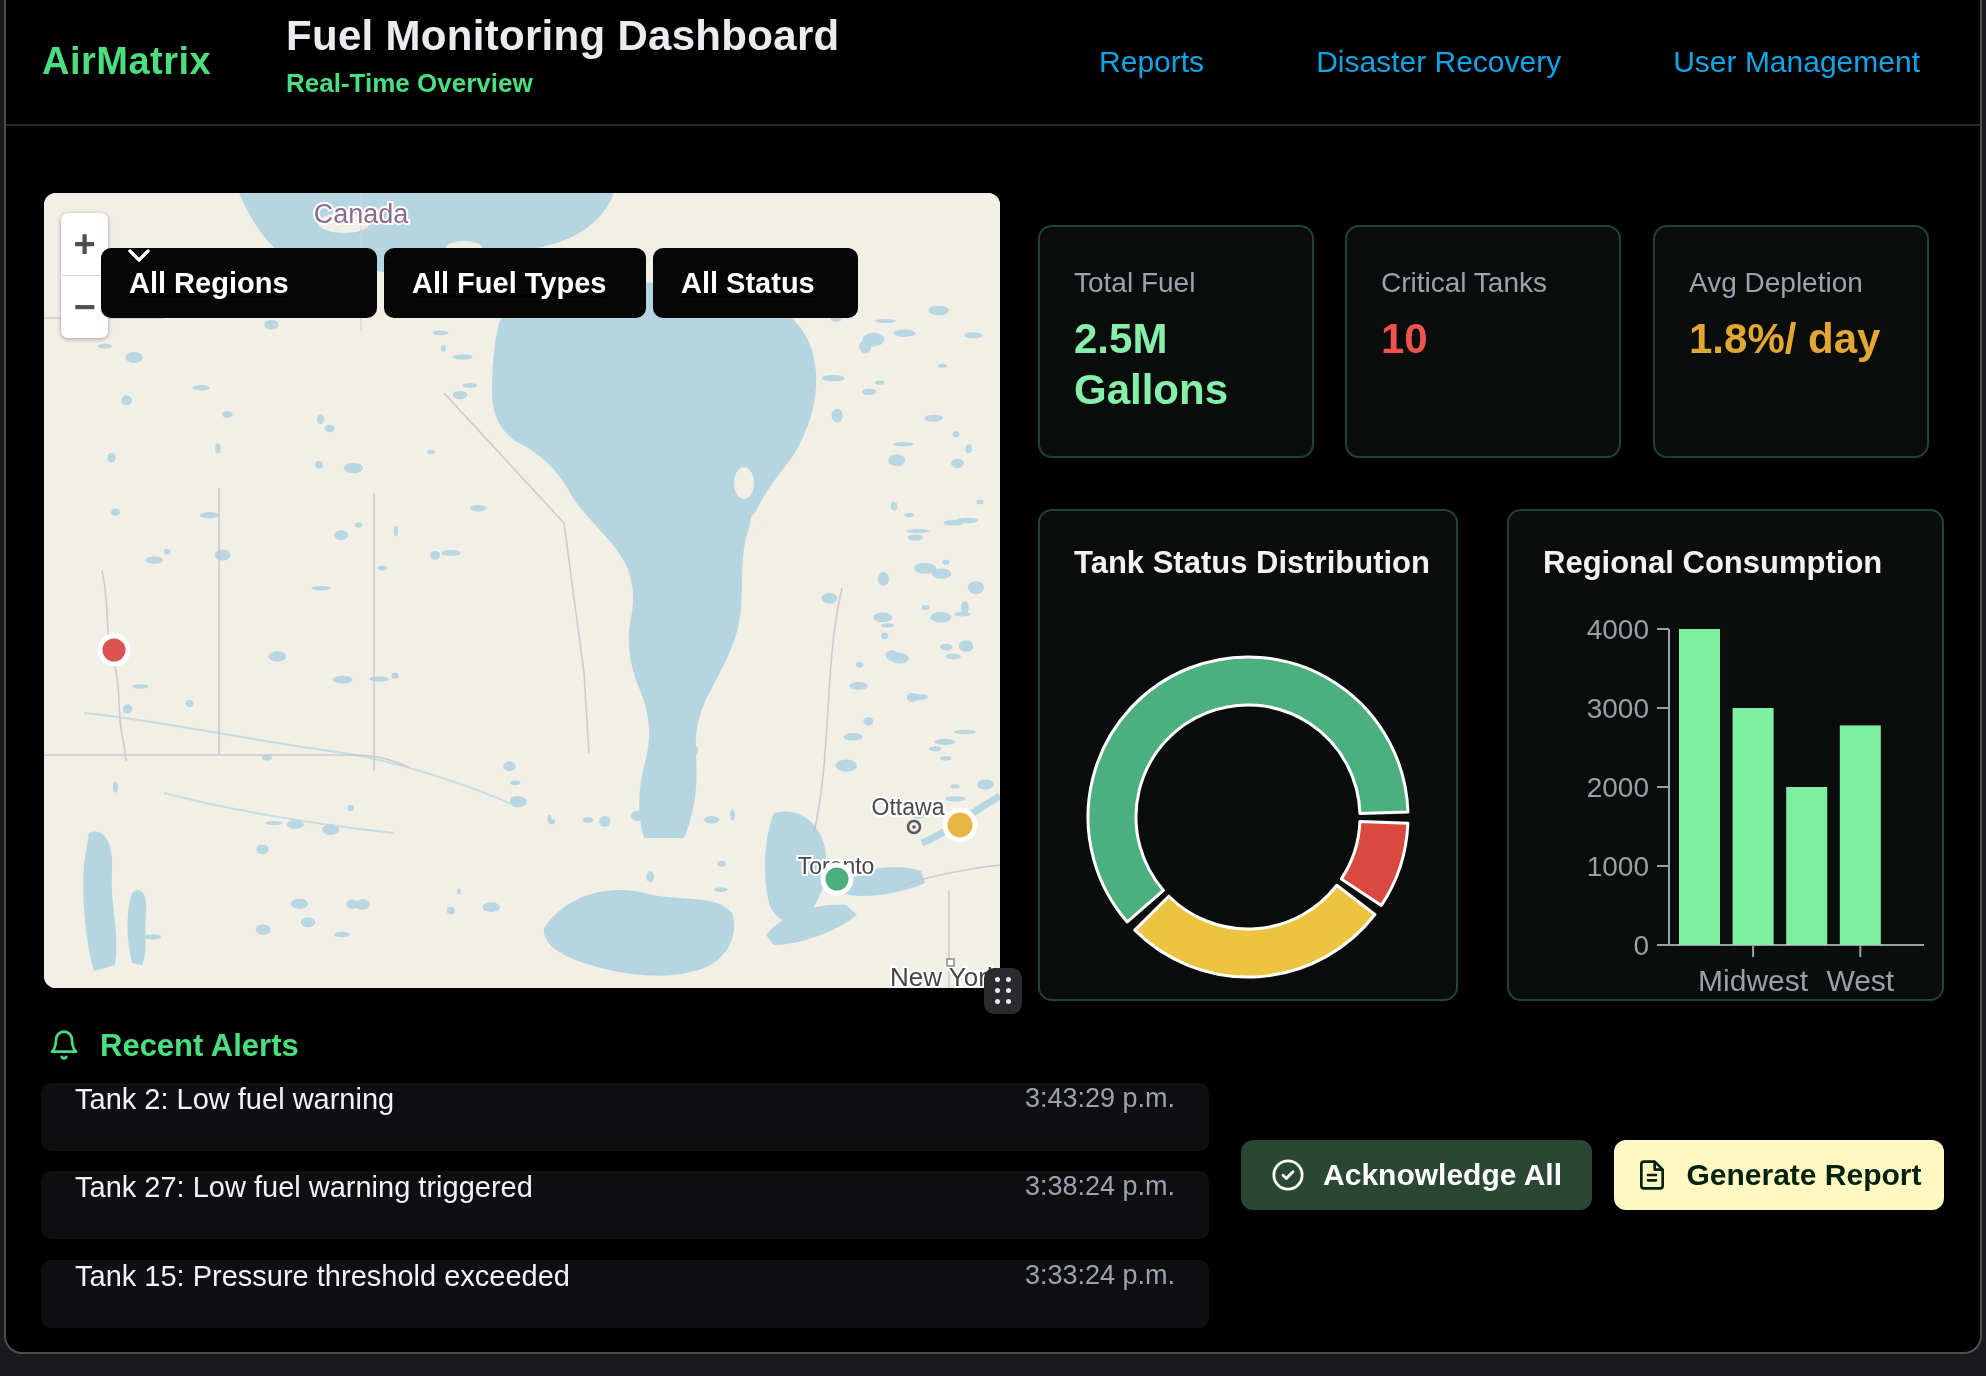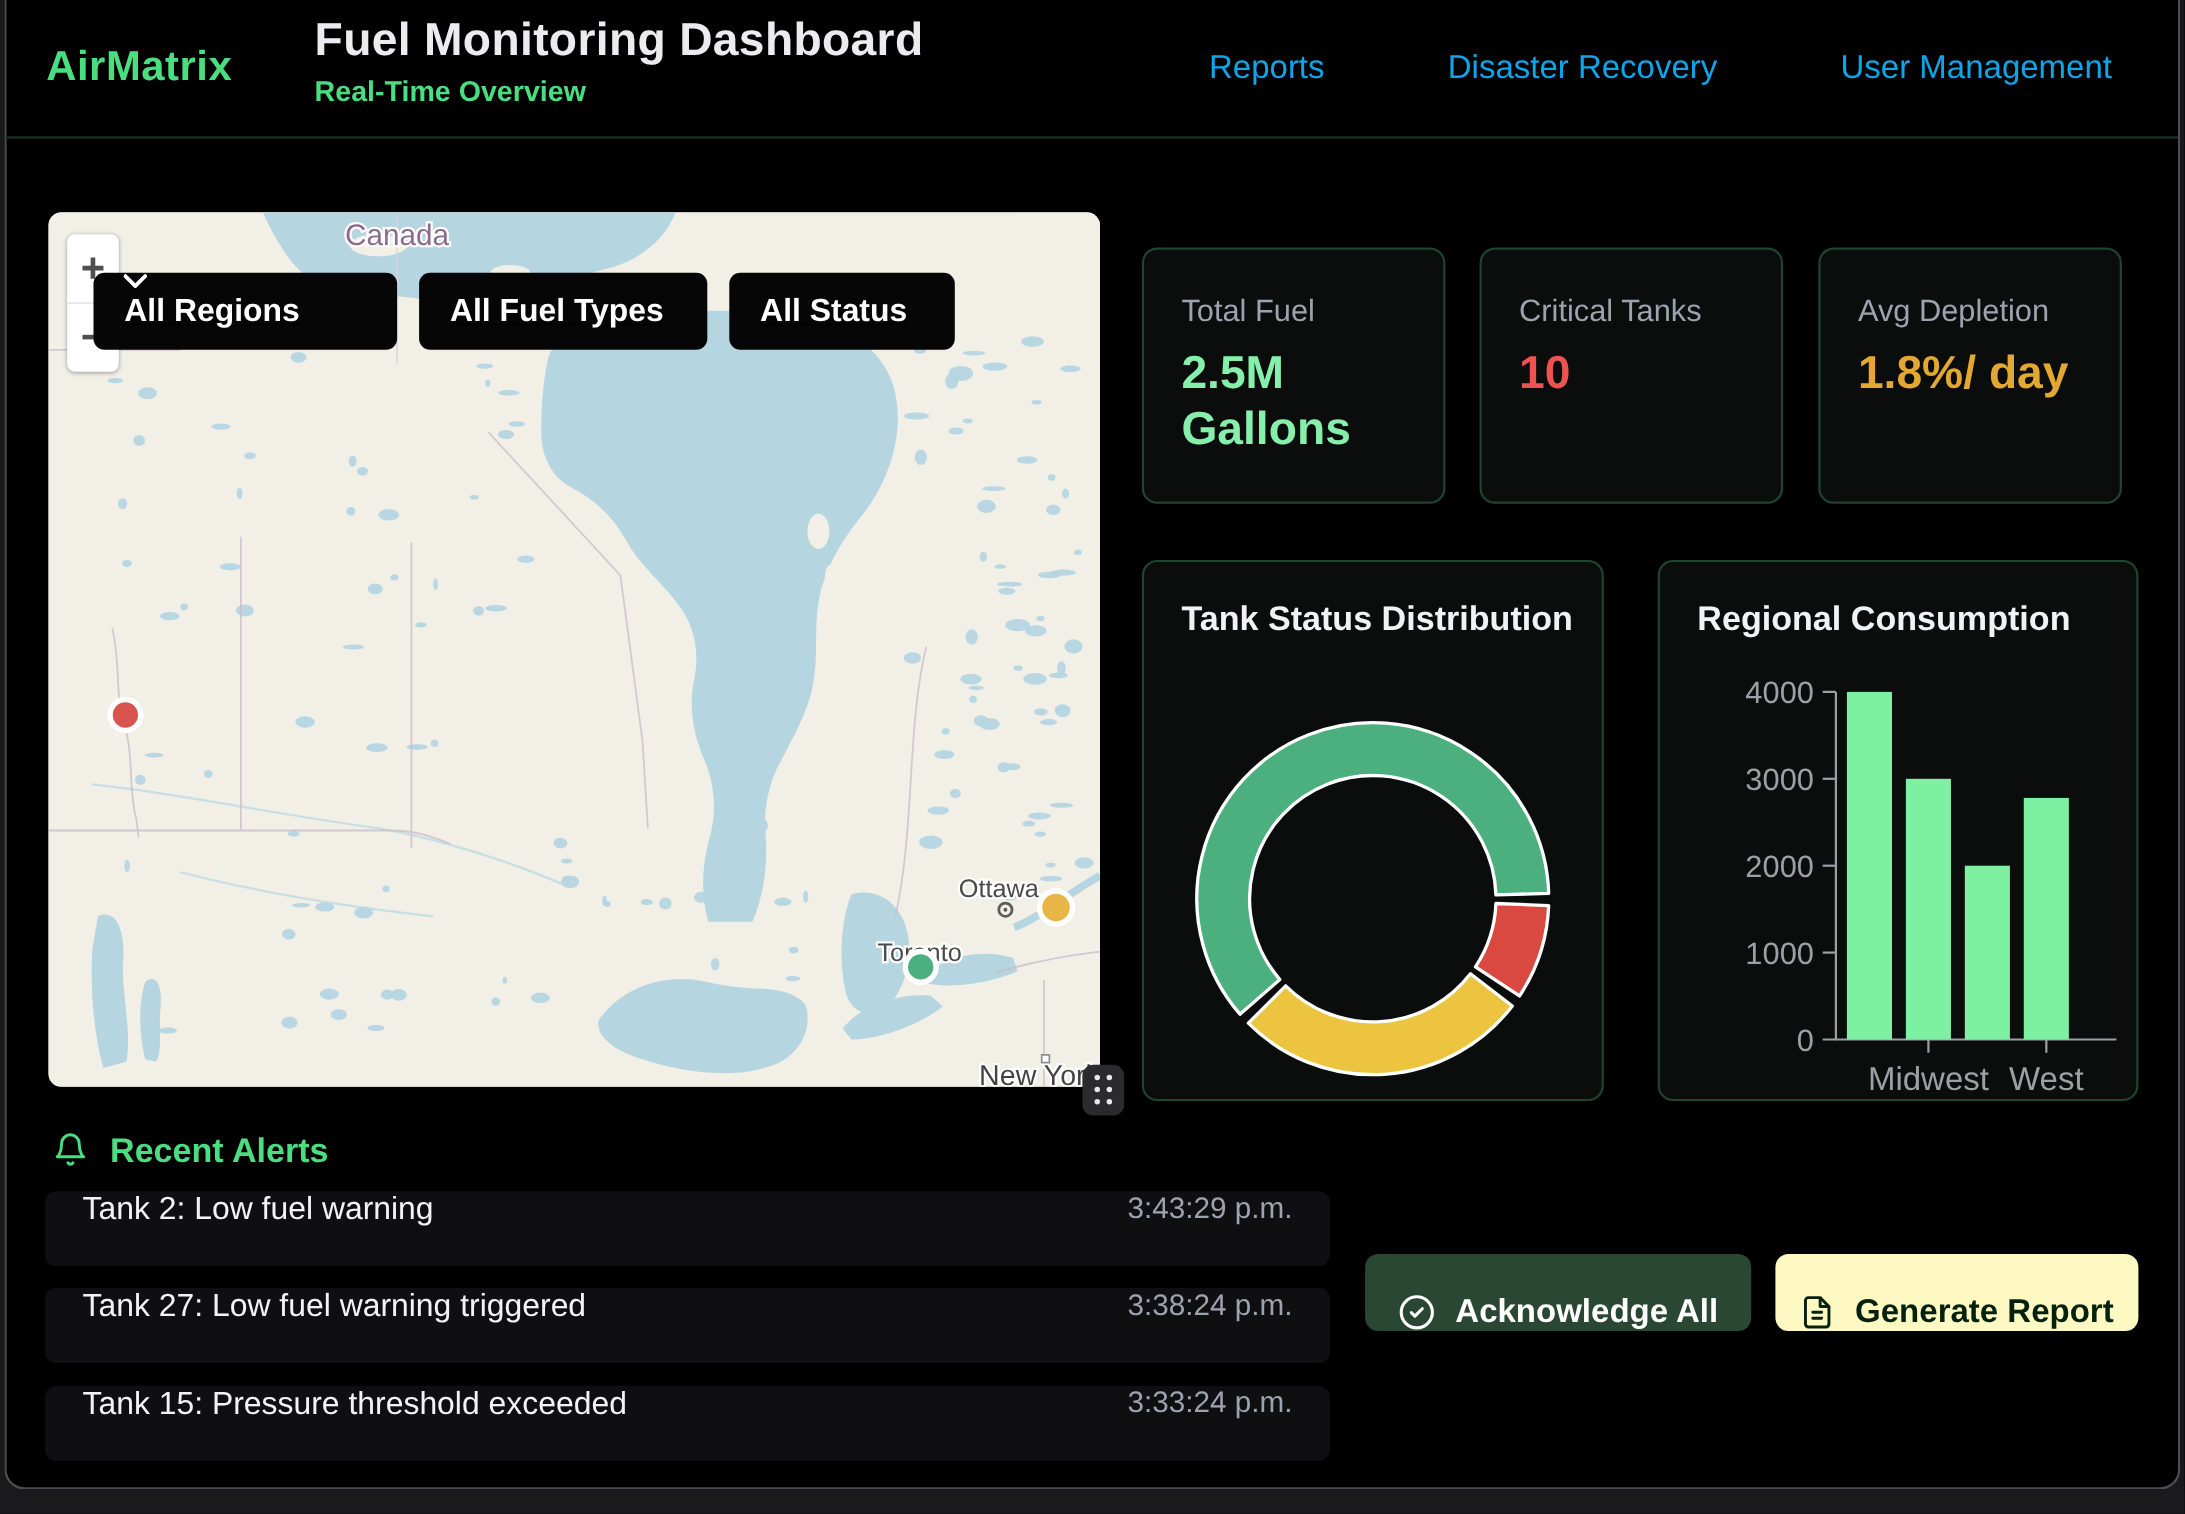--- a/index.html
+++ b/index.html
@@ -20,21 +20,21 @@
   .logo{position:absolute;left:36px;top:40px;font-size:38px;font-weight:800;color:#4ade80;letter-spacing:.5px;}
   .title-block{position:absolute;left:280px;top:12px;}
   .page-title{font-size:42px;font-weight:700;color:#ececf0;letter-spacing:.3px;}
   .page-subtitle{font-size:26px;font-weight:600;color:#4ade80;margin-top:8px;}
   .nav{position:absolute;right:60px;top:0;height:124px;display:flex;align-items:center;gap:112px;}
   .nav-item{font-size:30px;color:#0ea5e9;cursor:pointer;white-space:nowrap;}
   
   .map-panel{position:absolute;left:38px;top:193px;width:956px;height:795px;border-radius:12px;
     overflow:hidden;background:#f1efe6;}
   .map-panel svg{position:absolute;left:0;top:0;}
-  .map-filters{position:absolute;left:41px;top:55px;display:flex;gap:20px;text-decoration:underline;}
+  .map-filters{position:absolute;left:57px;top:55px;display:flex;gap:7px;text-decoration:underline;}
   .dropdown{height:70px;background:#060606;border-radius:10px;display:flex;align-items:center;
     justify-content:space-between;padding:0 24px 0 28px;color:#fff;cursor:pointer;box-sizing:border-box;}
   .dropdown .lbl{font-size:29px;font-weight:700;}
   .dropdown svg{margin-left:26px;}
   .zoom-ctl{position:absolute;left:17px;top:20px;width:47px;background:#fff;border-radius:7px;
     box-shadow:0 1px 4px rgba(0,0,0,.35);overflow:hidden;}
   .zoom-btn{height:62px;display:flex;align-items:center;justify-content:center;
     font-size:38px;font-weight:700;color:#4f4f4f;cursor:pointer;}
   .zoom-div{height:1px;background:#d7d7d7;}
   .drag-handle{position:absolute;left:978px;top:968px;width:38px;height:46px;background:#2a2a2f;
@@ -52,21 +52,21 @@
   .chart-title{position:absolute;left:34px;top:34px;font-size:31px;font-weight:700;color:#f2f2f4;}
   .chart-card svg text{font-family:"Liberation Sans","DejaVu Sans",sans-serif;}
   
   .alerts-header{position:absolute;left:42px;top:1028px;display:flex;align-items:flex-start;gap:20px;}
   .alerts-title{font-size:31px;font-weight:700;color:#4ade80;}
   .alert-row{position:absolute;left:35px;width:1168px;height:68px;background:#0f0f12;border-radius:10px;
     display:flex;align-items:flex-start;justify-content:space-between;padding:0 34px;box-sizing:border-box;}
   .alert-msg{font-size:29px;color:#f3f3f5;}
   .alert-time{font-size:27px;color:#9ca3af;}
   
-  .btn{position:absolute;top:1140px;height:70px;border-radius:12px;display:flex;align-items:flex-end;
+  .btn{position:absolute;top:1140px;height:70px;border-radius:12px;display:flex;align-items:center;
     justify-content:center;gap:18px;font-size:30px;font-weight:700;cursor:pointer;box-sizing:border-box;}
   .btn-ack{left:1235px;width:351px;background:#2a4733;color:#fff;}
   .btn-gen{left:1608px;width:330px;background:#fef9c3;color:#07210f;}
   .bottom-strip{position:absolute;left:0;right:0;bottom:0;height:22px;background:#1a1a1c;}
 </style>
 </head>
 <body>
 
 <div class="window">
 

